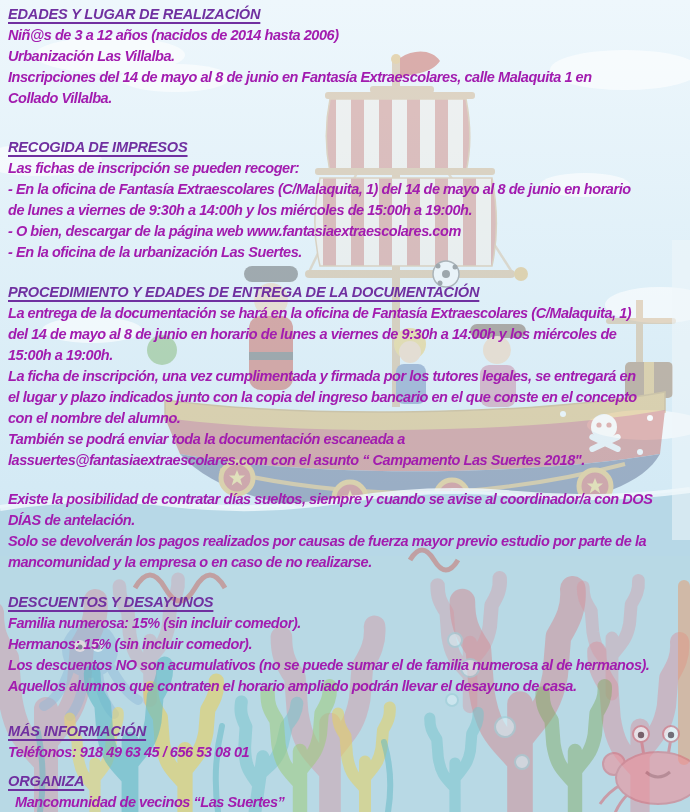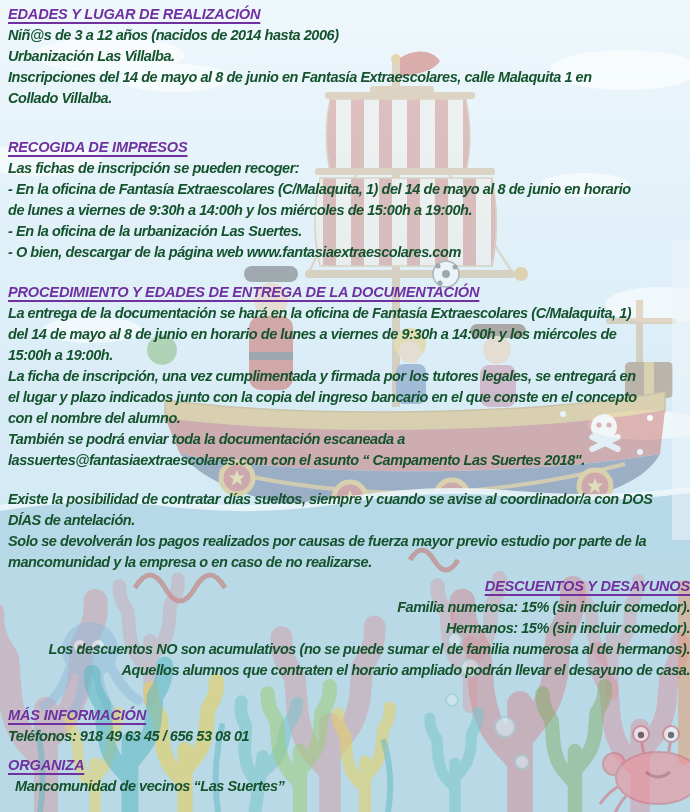--- a/index.html
+++ b/index.html
@@ -11,27 +11,27 @@
   }
   .bg{position:absolute;top:0;left:0;width:690px;height:812px;z-index:0;}
   .content{position:absolute;top:0;left:0;width:690px;height:704px;z-index:1;padding:4px 0 16px 8px;box-sizing:border-box;}
   .sec{margin:0;}
   .heading{
     font-size:14.6px;line-height:21px;margin:0;color:#7030A0;
     font-style:italic;font-weight:bold;white-space:nowrap;letter-spacing:-0.2px;
     text-decoration:underline;text-decoration-thickness:1.5px;text-underline-offset:3px;
   }
   .line{
-    font-size:14.5px;line-height:21px;margin:0;color:#14532d;
+    font-size:14.5px;line-height:21px;margin:0;color:#a21caf;
     font-style:italic;font-weight:bold;white-space:nowrap;letter-spacing:-0.45px;
   }
   #sec-1{margin-top:28px;}
   #sec-2{margin-top:19px;}
   #sec-3{margin-top:18px;}
-  #sec-4{margin-top:3px;text-align:right;}
+  #sec-4{margin-top:19px;}
   #sec-5{margin-top:24px;}
   #sec-6{margin-top:8px;}
   .indent{padding-left:7px;}
 </style>
 </head>
 <body>
 
 <div class="bg">
 <svg width="690" height="812" viewBox="0 0 690 812" xmlns="http://www.w3.org/2000/svg">
   <defs>
@@ -240,22 +240,22 @@
     <p class="line">Urbanización Las Villalba.</p>
     <p class="line">Inscripciones del 14 de mayo al 8 de junio en Fantasía Extraescolares, calle Malaquita 1 en</p>
     <p class="line">Collado Villalba.</p>
   </section>
 
   <section class="sec" id="sec-1">
     <h2 class="heading">RECOGIDA DE IMPRESOS</h2>
     <p class="line">Las fichas de inscripción se pueden recoger:</p>
     <p class="line">- En la oficina de Fantasía Extraescolares (C/Malaquita, 1) del 14 de mayo al 8 de junio en horario</p>
     <p class="line">de lunes a viernes de 9:30h a 14:00h y los miércoles de 15:00h a 19:00h.</p>
+    <p class="line">- O bien, descargar de la página web www.fantasiaextraescolares.com</p>
     <p class="line">- En la oficina de la urbanización Las Suertes.</p>
-    <p class="line">- O bien, descargar de la página web www.fantasiaextraescolares.com</p>
   </section>
 
   <section class="sec" id="sec-2">
     <h2 class="heading">PROCEDIMIENTO Y EDADES DE ENTREGA DE LA DOCUMENTACIÓN</h2>
     <p class="line">La entrega de la documentación se hará en la oficina de Fantasía Extraescolares (C/Malaquita, 1)</p>
     <p class="line">del 14 de mayo al 8 de junio en horario de lunes a viernes de 9:30h a 14:00h y los miércoles de</p>
     <p class="line">15:00h a 19:00h.</p>
     <p class="line">La ficha de inscripción, una vez cumplimentada y firmada por los tutores legales, se entregará en</p>
     <p class="line">el lugar y plazo indicados junto con la copia del ingreso bancario en el que conste en el concepto</p>
     <p class="line">con el nombre del alumno.</p>

